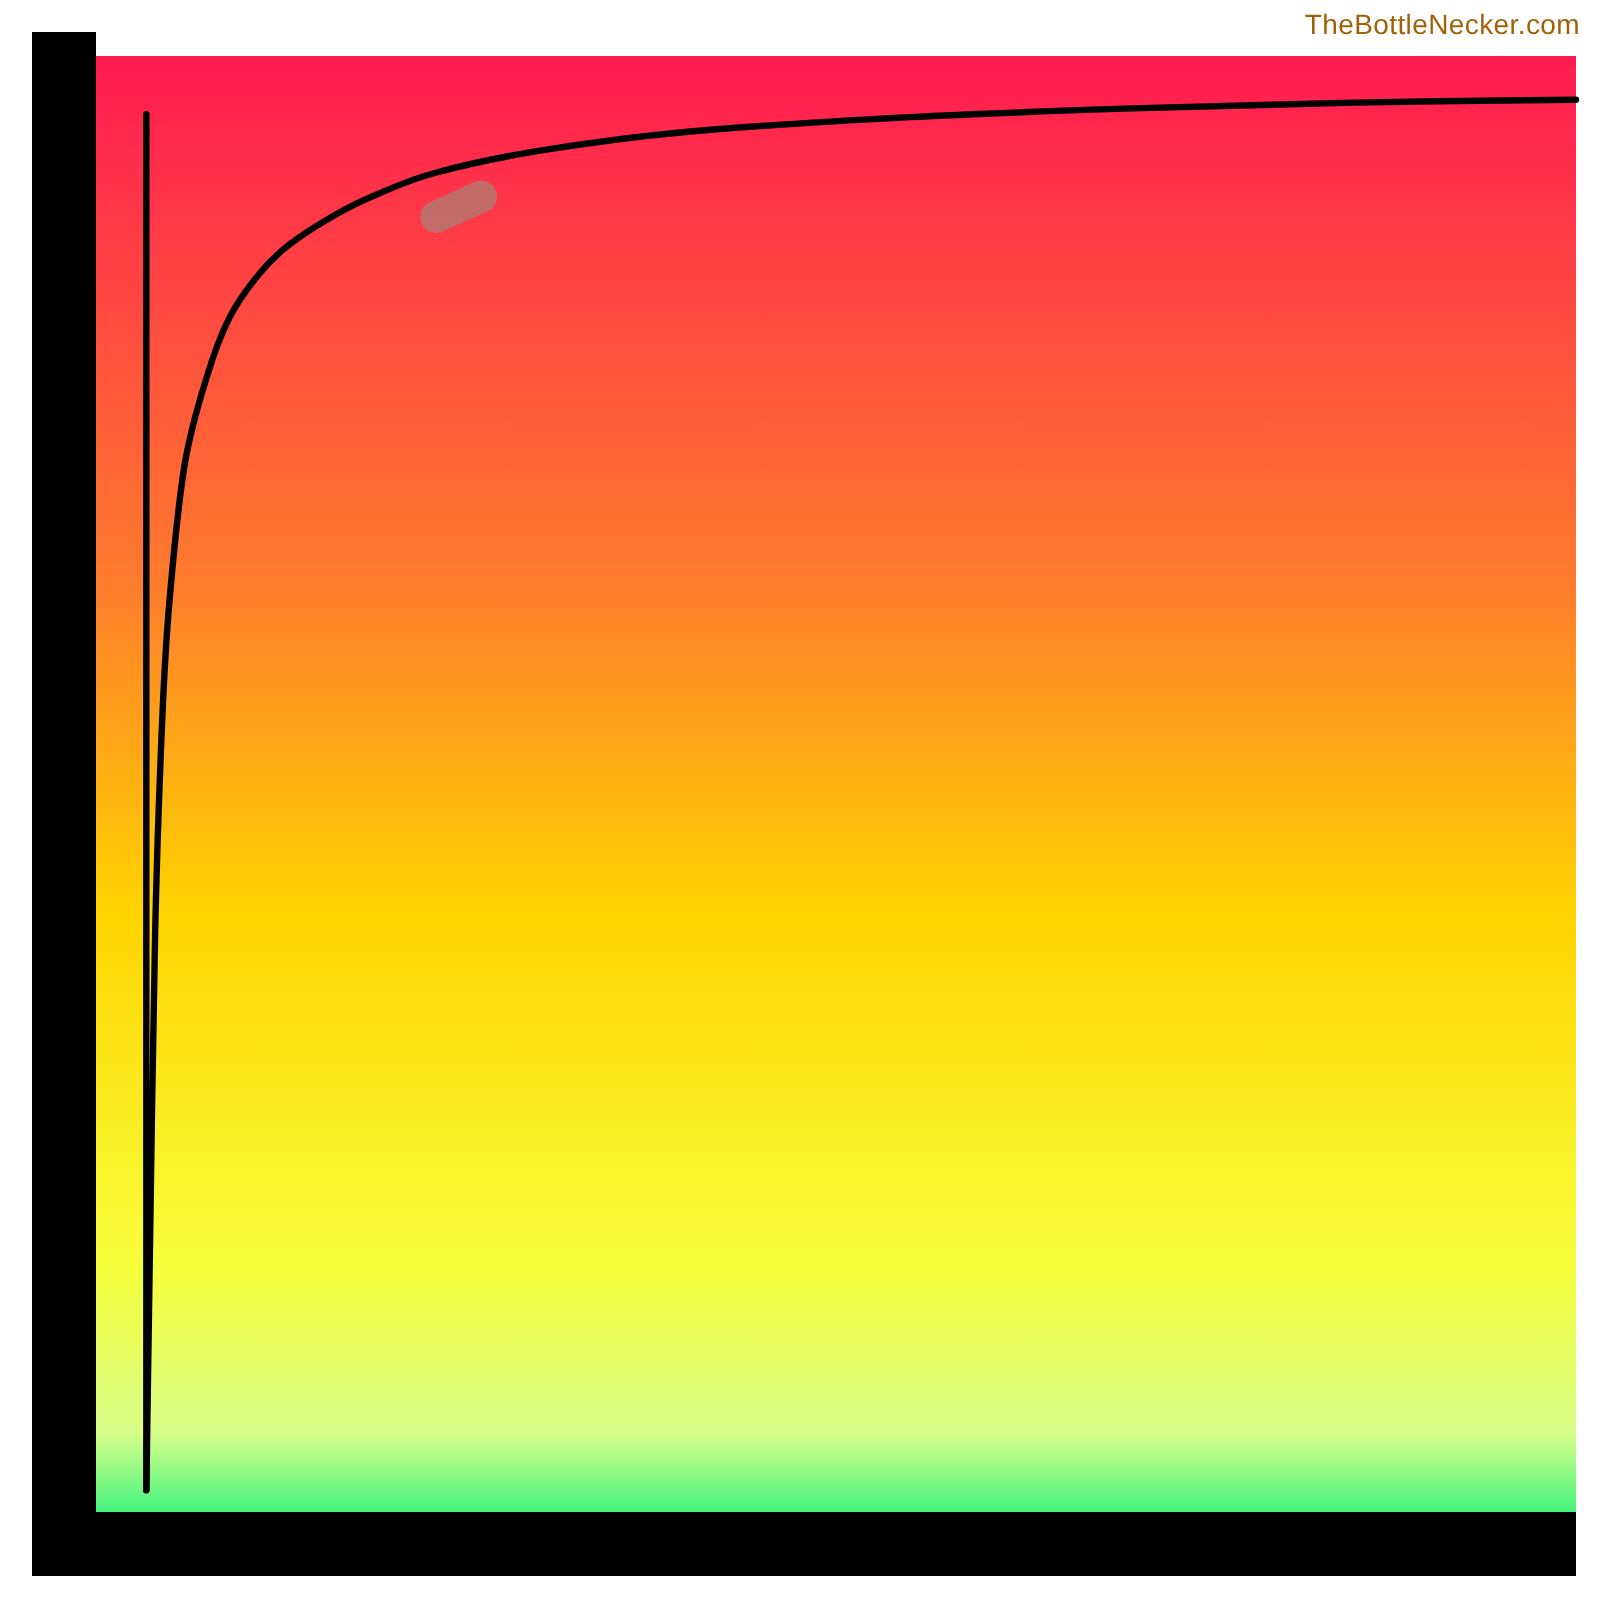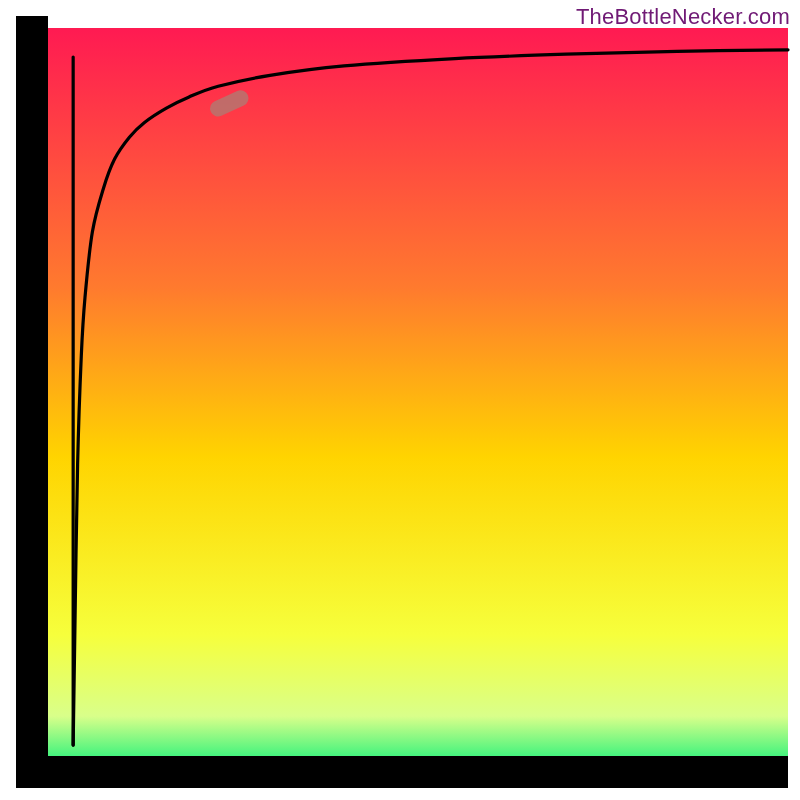--- a/index.html
+++ b/index.html
@@ -13,22 +13,22 @@
   }
   .stage {
     position: relative;
     width: 800px;
     height: 800px;
   }
   .watermark {
     position: absolute;
     top: 4px;
     right: 10px;
-    font-size: 22px;
-    color: #701a75;
+    font-size: 14px;
+    color: #a16207;
     font-weight: 400;
     letter-spacing: 0.2px;
     z-index: 20;
   }
   svg.plot {
     position: absolute;
     top: 0;
     left: 0;
     width: 800px;
     height: 800px;

